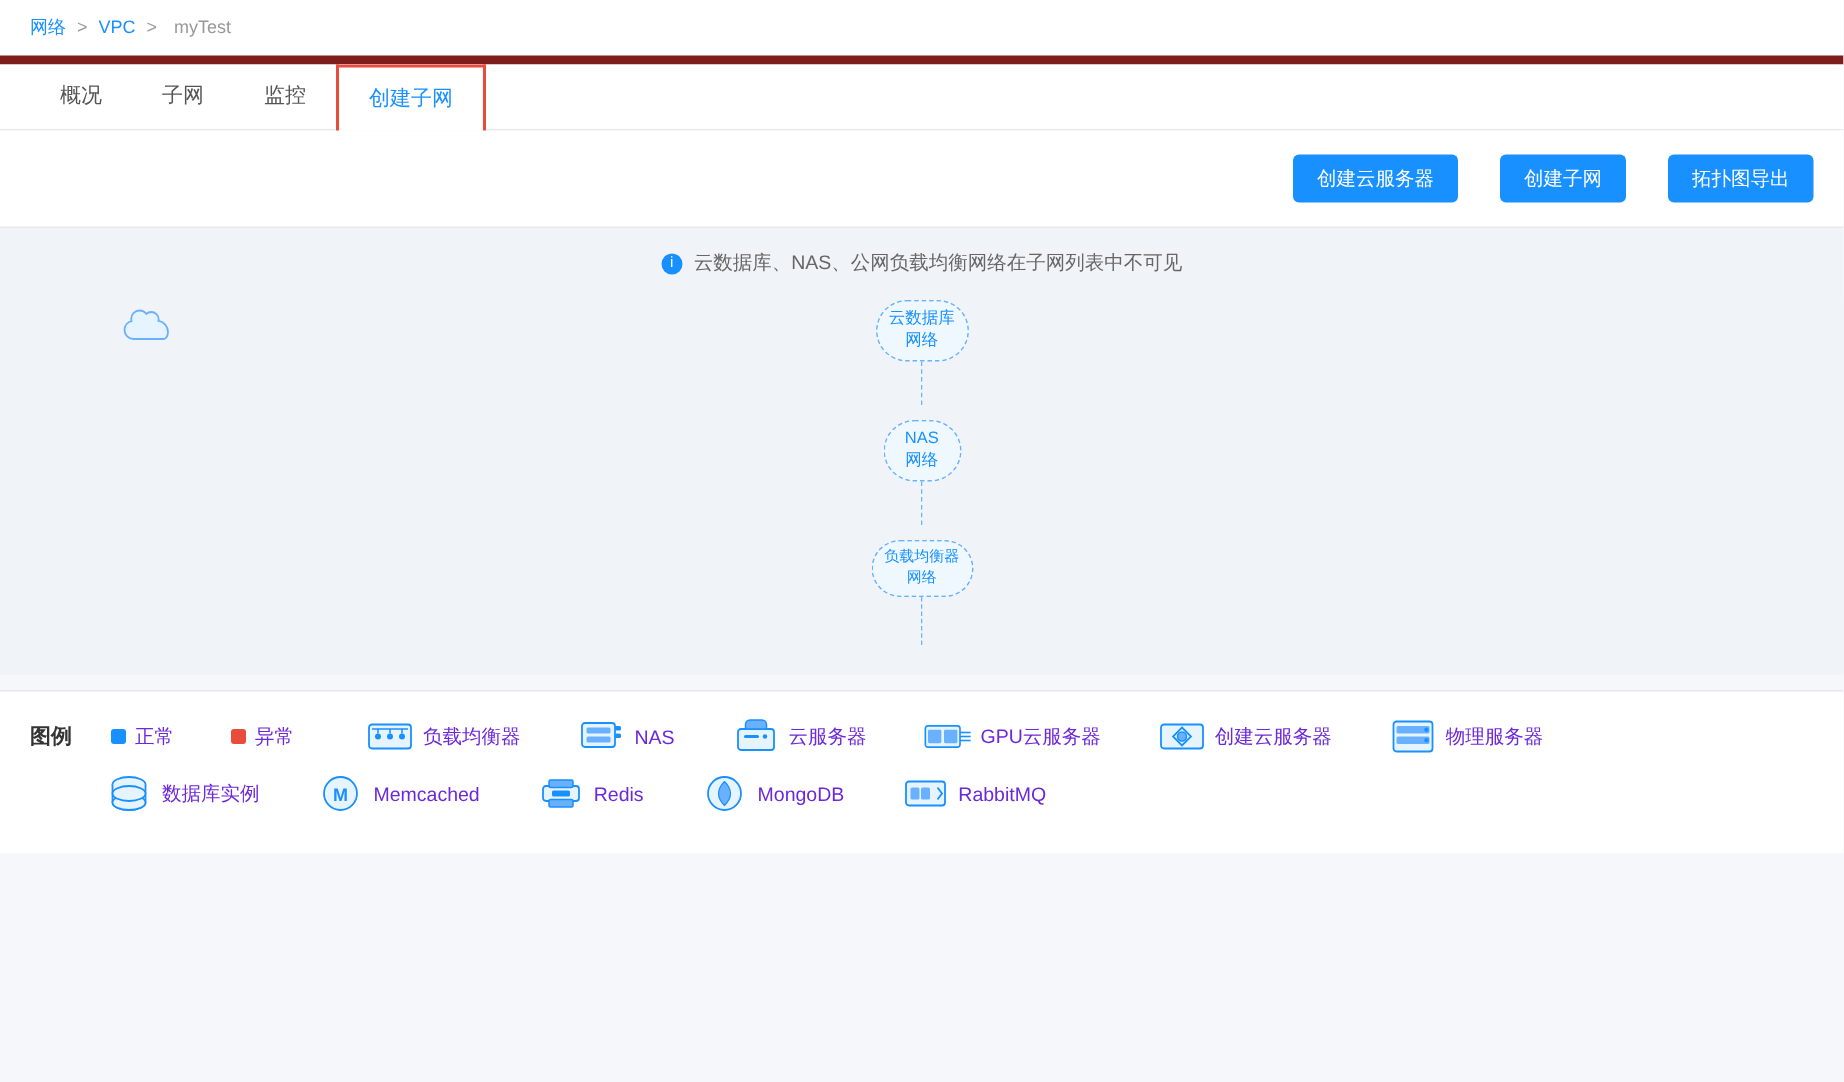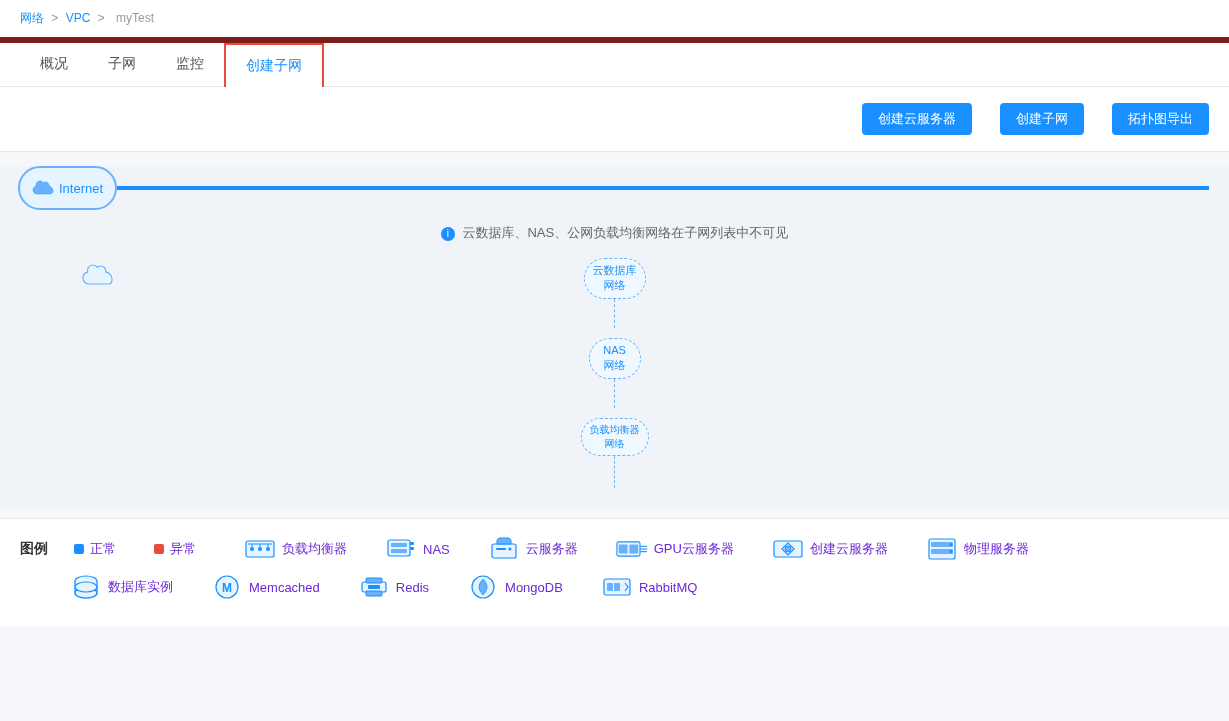--- a/index.html
+++ b/index.html
@@ -208,31 +208,20 @@
 </div>
 
 <div class="toolbar" style="background:#fff; border-bottom:1px solid #e8e8e8;">
   <button class="btn-primary">创建云服务器</button>
   <button class="btn-primary">创建子网</button>
   <button class="btn-primary">拓扑图导出</button>
 </div>
 
 <div class="main-content">
 
-  <div style="margin: 14px 20px 0 20px; display:flex; align-items:center;">
-    <div class="internet-label">
-
-      <svg width="22" height="16" viewBox="0 0 22 16" fill="none" style="margin-right:5px;">
-        <path d="M17 14H5C2.8 14 1 12.2 1 10C1 8.1 2.3 6.5 4.1 6.1C4 5.7 4 5.4 4 5C4 2.8 5.8 1 8 1C9.4 1 10.7 1.7 11.4 2.8C11.9 2.3 12.6 2 13.5 2C15.4 2 17 3.6 17 5.5C17 5.7 17 5.9 16.9 6.1C19.2 6.5 21 8.5 21 11C21 12.7 19.7 14 17 14Z" fill="#69b1ff" stroke="#1890ff" stroke-width="0.5"></path>
-      </svg>
-      <span>Internet</span>
-    </div>
-
-    <div style="flex:1; height:4px; background:#1890ff; margin-left: 0;"></div>
-  </div>
 
   <div class="info-notice">
     <span class="info-icon">i</span>
     <span>云数据库、NAS、公网负载均衡网络在子网列表中不可见</span>
   </div>
 
   <div class="network-zones">
 
     <div class="zone-row" style="height:70px;">
       <div class="zone-label" style="position:relative; z-index:2;">

